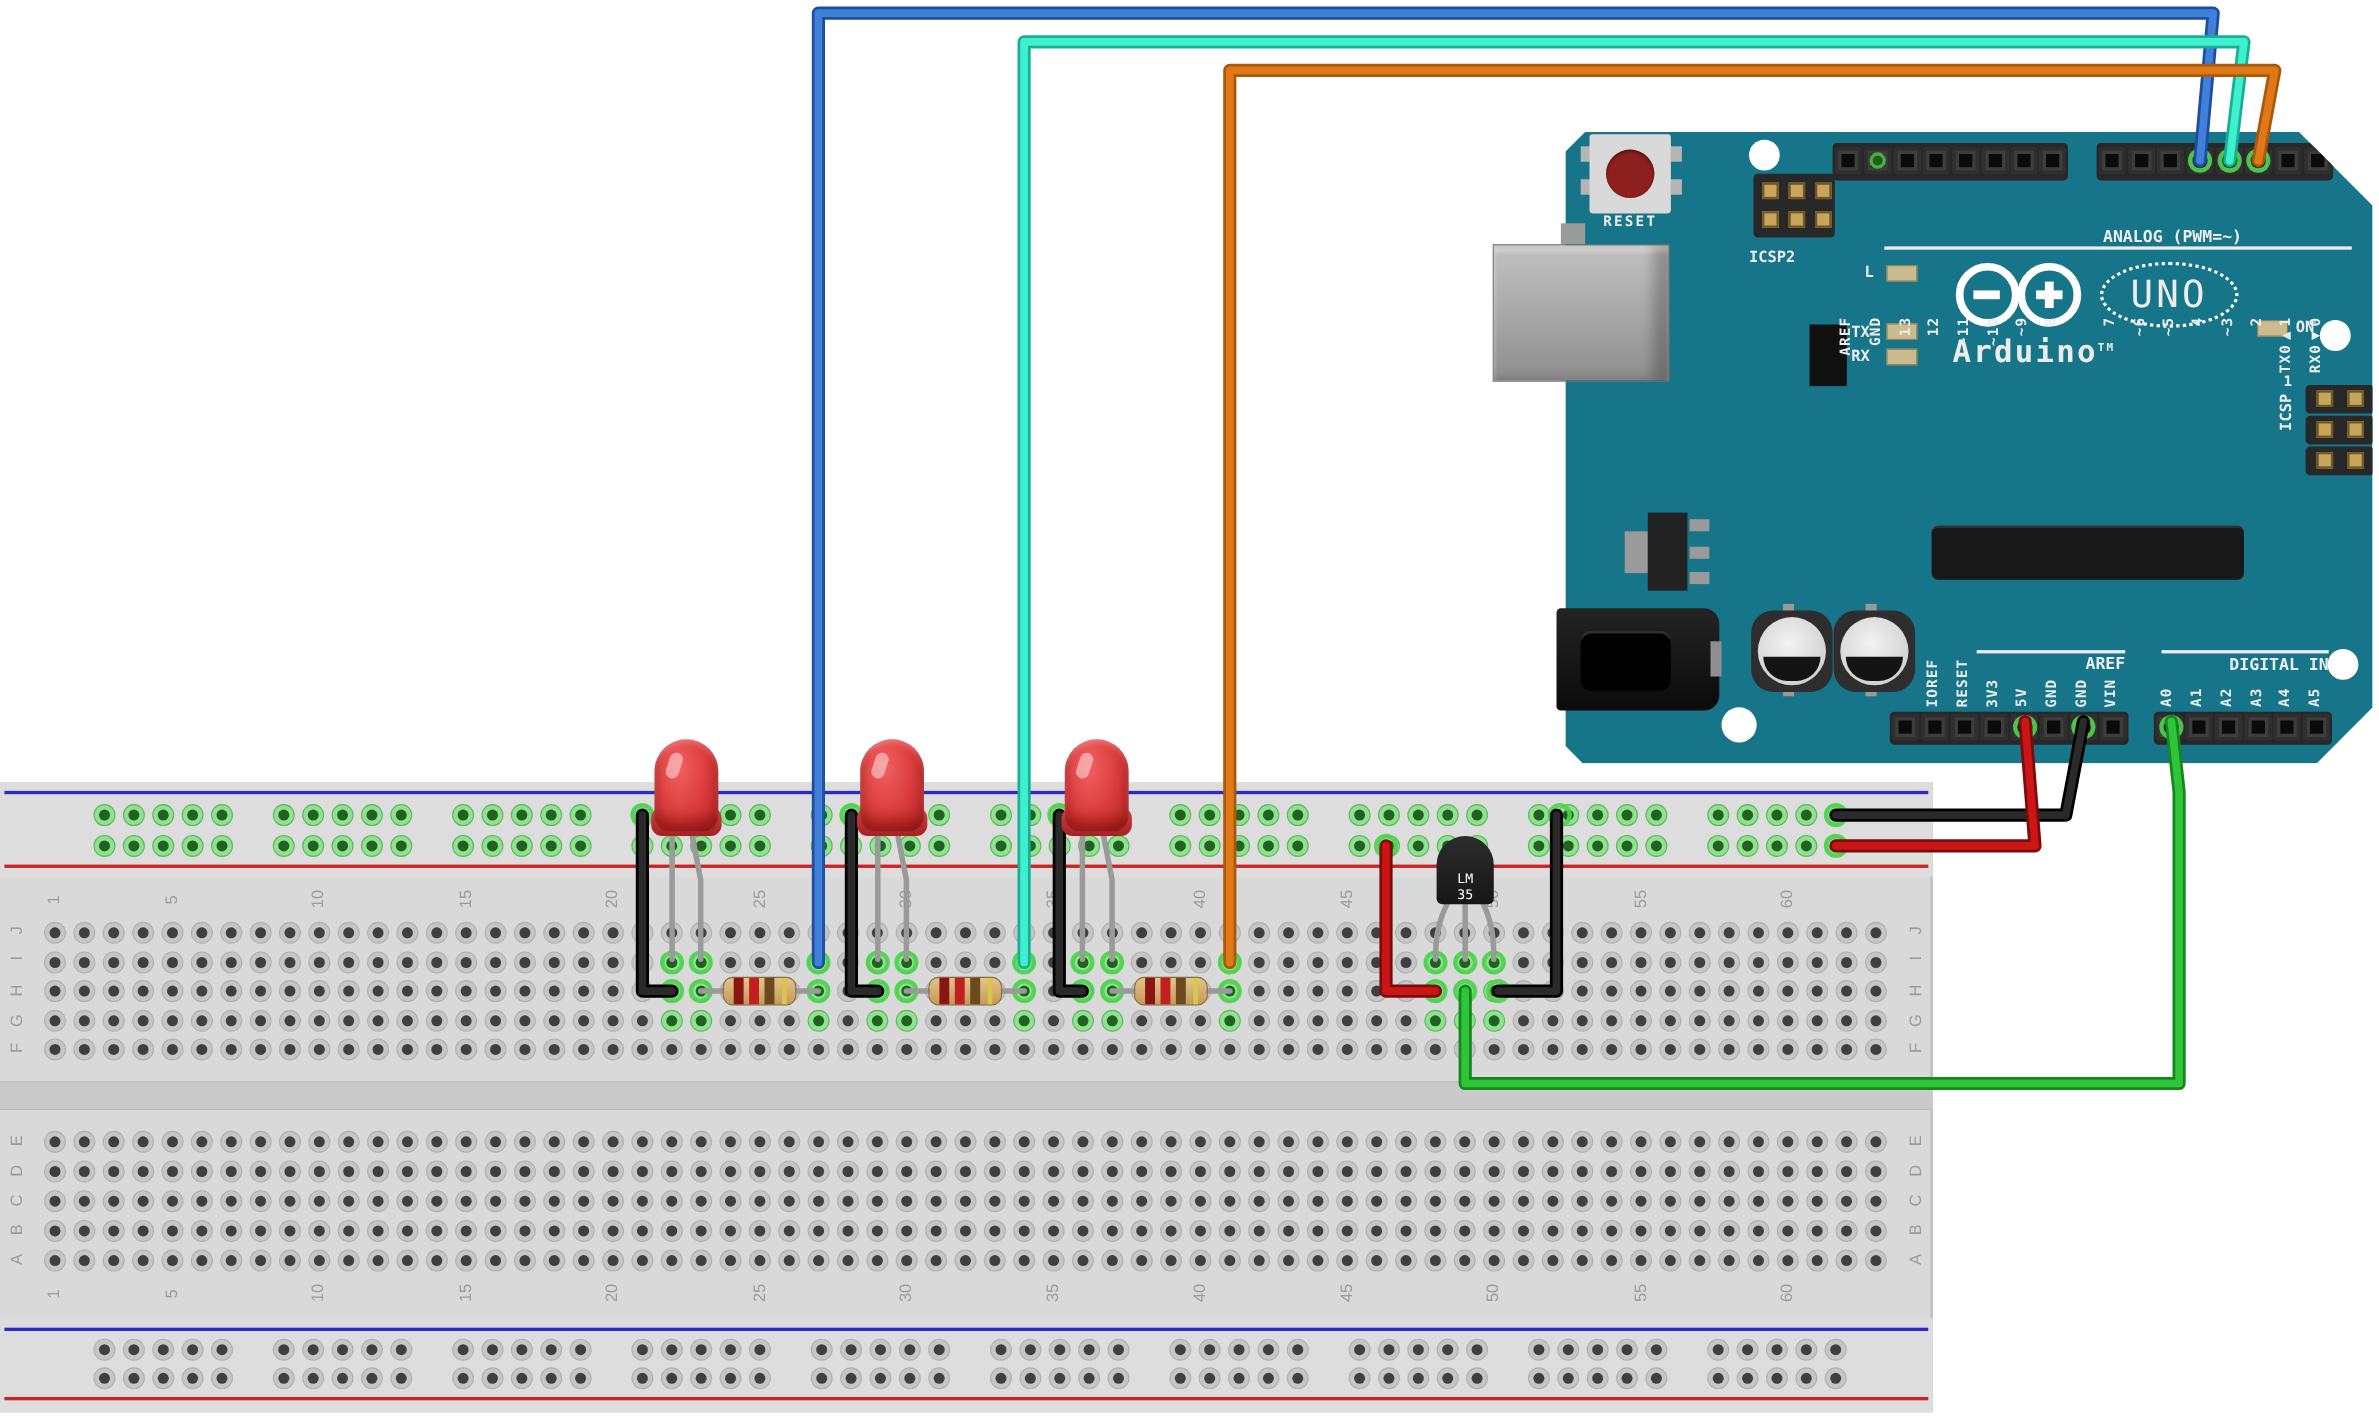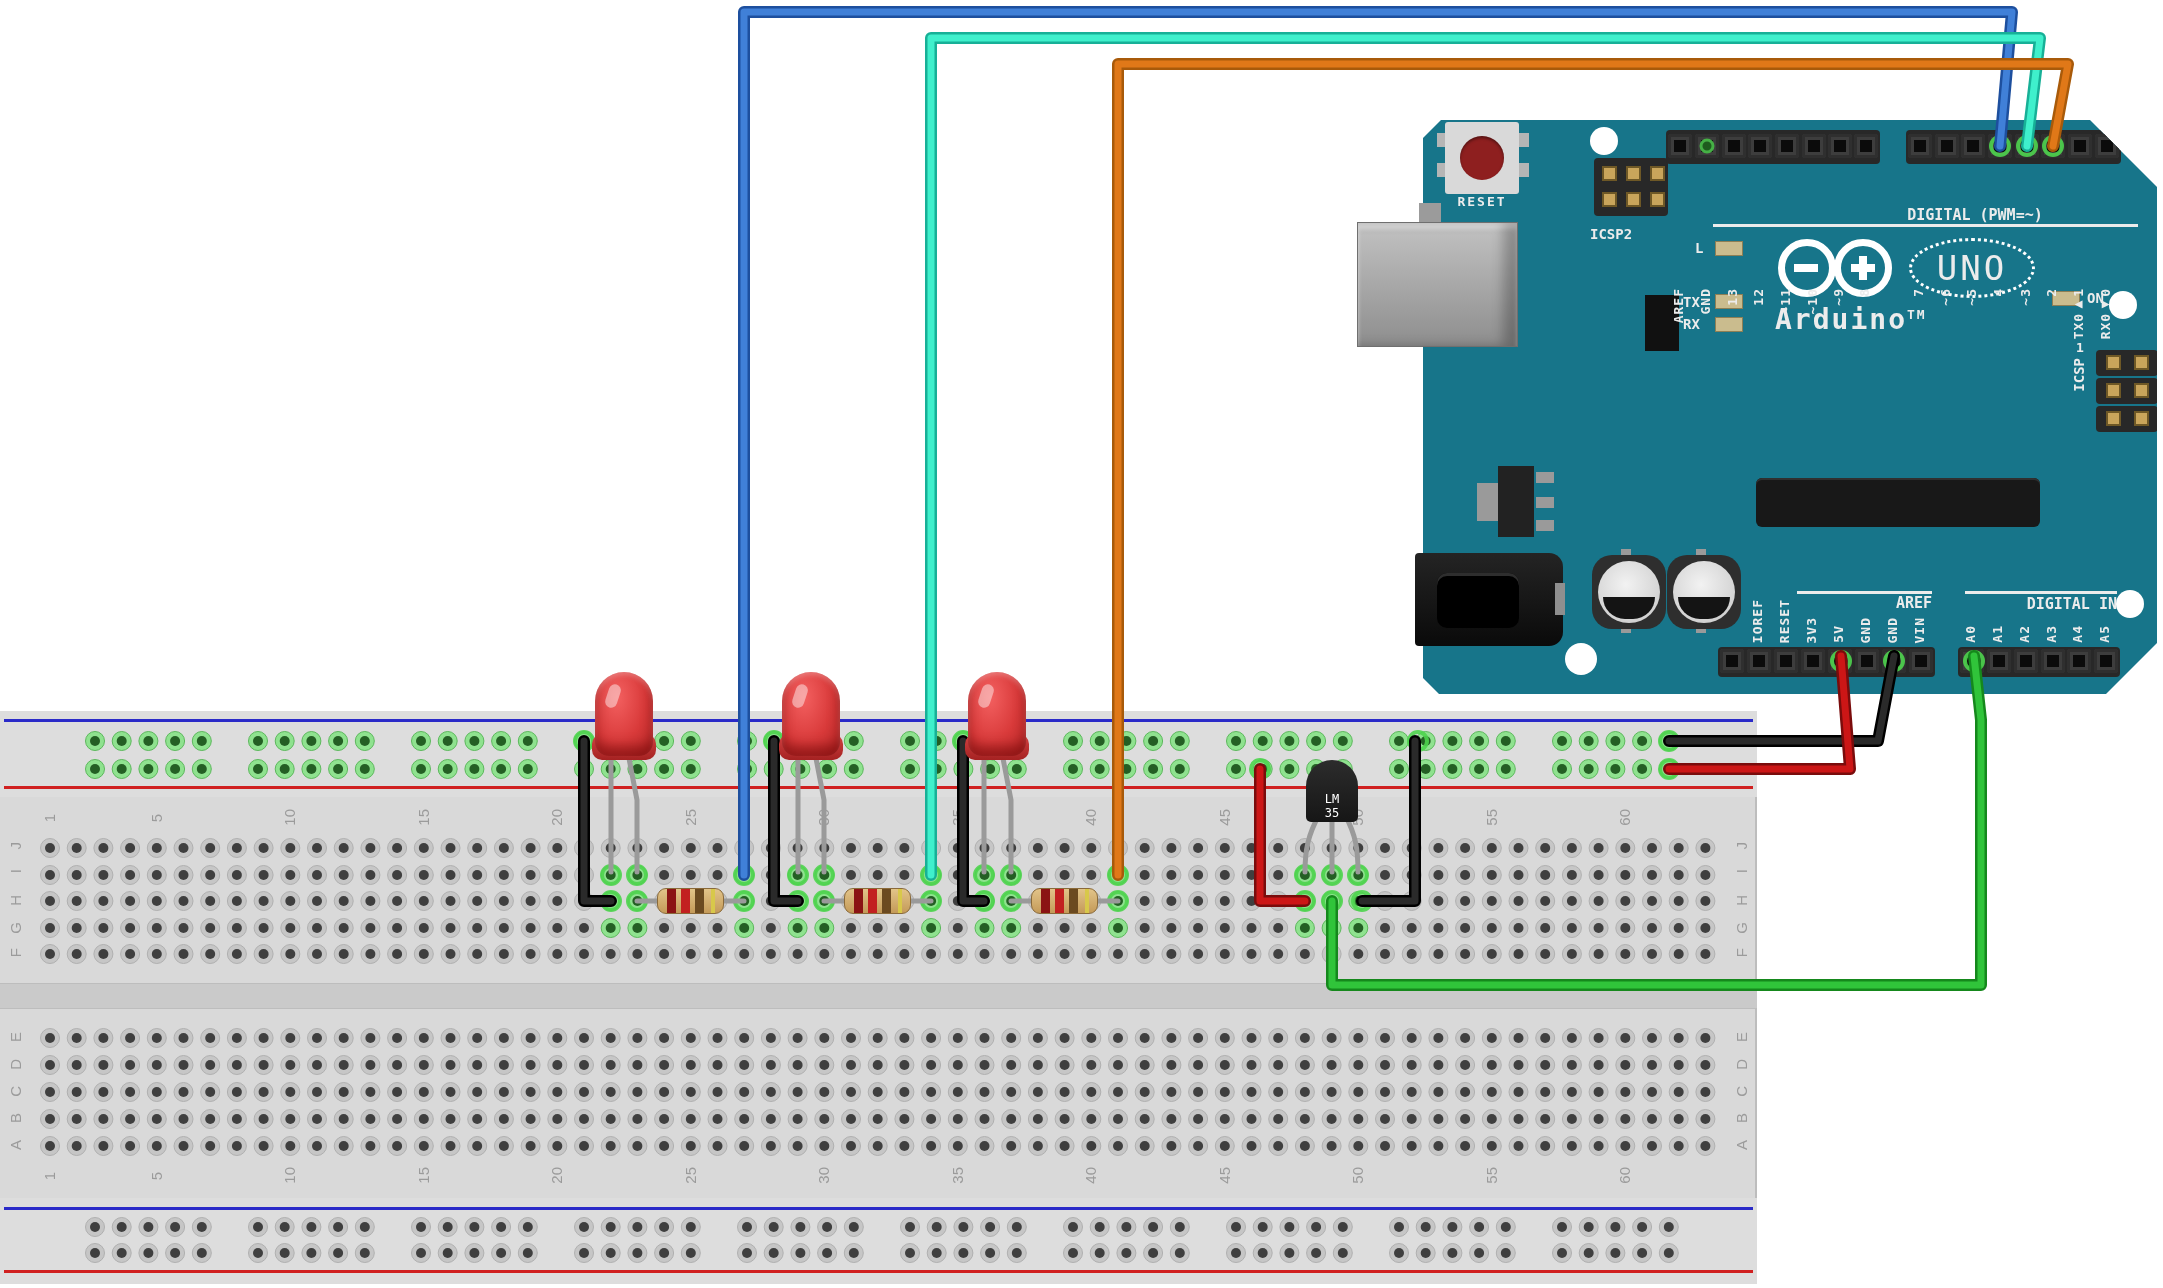--- a/index.html
+++ b/index.html
@@ -185,36 +185,36 @@
           <div class="pin-inner"></div>
         </div>
         <div class="pin" style="left: 645px; top: 14px;">
           <div class="pin-inner"></div>
         </div>
         <div class="pin" style="left: 672px; top: 14px;">
           <div class="pin-inner"></div>
         </div>
       </div>
     <div class="whiteline" style="left:290px;top:104px;width:425px;"></div>
-    <div class="silk" style="left:437px;top:86px;width:230px;text-align:center;font-size:15px;font-weight:bold;">DIGITAL (PWM=~)</div>
+    <div class="silk" style="left:437px;top:86px;width:230px;text-align:center;font-size:15px;font-weight:bold;">ANALOG (PWM=~)</div>
 
     <div class="silk" style="left:272px;top:120px;font-size:14px;font-weight:bold;">L</div>
     <div class="ledrect" style="left:292px;top:121px;"></div>
     <div class="abs" style="left:222px;top:175px;width:34px;height:56px;background:#111;"></div>
     <div class="silk" style="left:260px;top:174px;font-size:14px;font-weight:bold;">TX</div>
     <div class="ledrect" style="left:292px;top:174px;"></div>
     <div class="silk" style="left:260px;top:196px;font-size:14px;font-weight:bold;">RX</div>
     <div class="ledrect" style="left:292px;top:197px;"></div>
 
     <div class="abs" style="left:355px;top:119px;width:58px;height:58px;border:7px solid #fff;border-radius:50%;box-sizing:border-box;"></div>
     <div class="abs" style="left:411px;top:119px;width:58px;height:58px;border:7px solid #fff;border-radius:50%;box-sizing:border-box;"></div>
     <div class="abs" style="left:371px;top:144px;width:24px;height:8px;background:#fff;"></div>
     <div class="abs" style="left:428px;top:144px;width:24px;height:8px;background:#fff;"></div>
     <div class="abs" style="left:436px;top:136px;width:8px;height:24px;background:#fff;"></div>
-    <div class="silk" style="left:352px;top:183px;font-size:28px;font-weight:bold;letter-spacing:2px;"><span>Arduino</span><sup style="font-size:13px;">TM</sup></div>
+    <div class="silk" style="left:352px;top:183px;font-size:28px;font-weight:bold;letter-spacing:2px;"><span>Arduino</span><sup style="font-size:10px;">TM</sup></div>
     <div class="abs" style="left:486px;top:118px;width:126px;height:60px;border:3px dotted #fff;border-radius:50%;box-sizing:border-box;text-align:center;">
       <div class="silk" style="left:0;top:0;width:120px;line-height:54px;font-size:34px;letter-spacing:3px;">UNO</div>
     </div>
     <div class="ledrect" style="left:629px;top:171px;"></div>
     <div class="silk" style="left:664px;top:170px;font-size:14px;font-weight:bold;">ON</div>
 
     <div class="silk" style="left:653px;top:220px;font-size:13px;font-weight:bold;">1</div>
     <div class="hdr" style="left:673px;top:230px;width:62px;height:26px;"></div>
     <div class="hdr" style="left:673px;top:258px;width:62px;height:26px;"></div>
     <div class="hdr" style="left:673px;top:286px;width:62px;height:26px;"></div>

